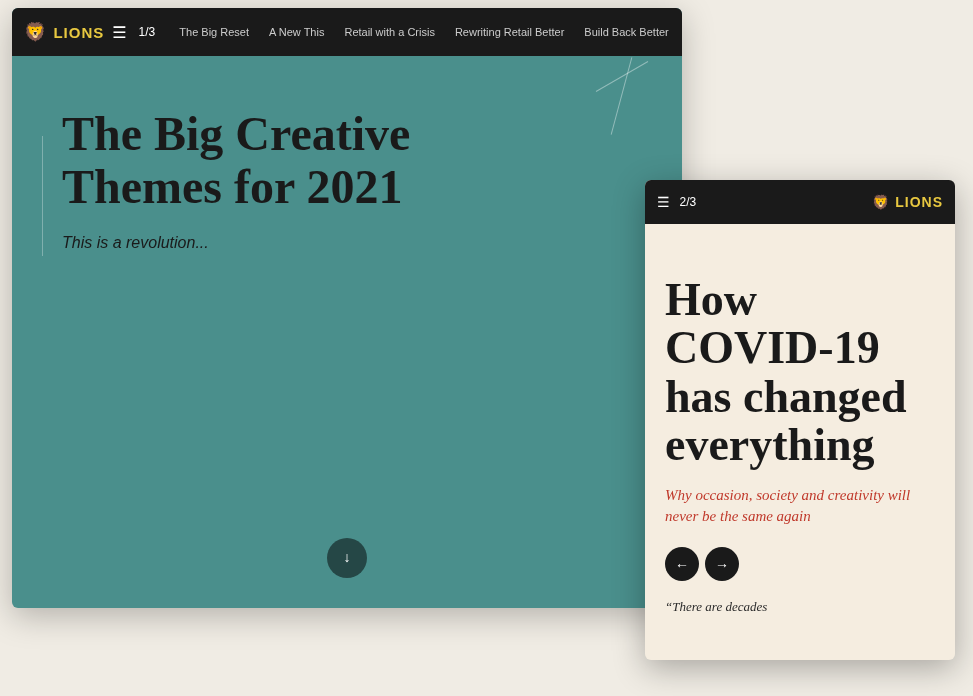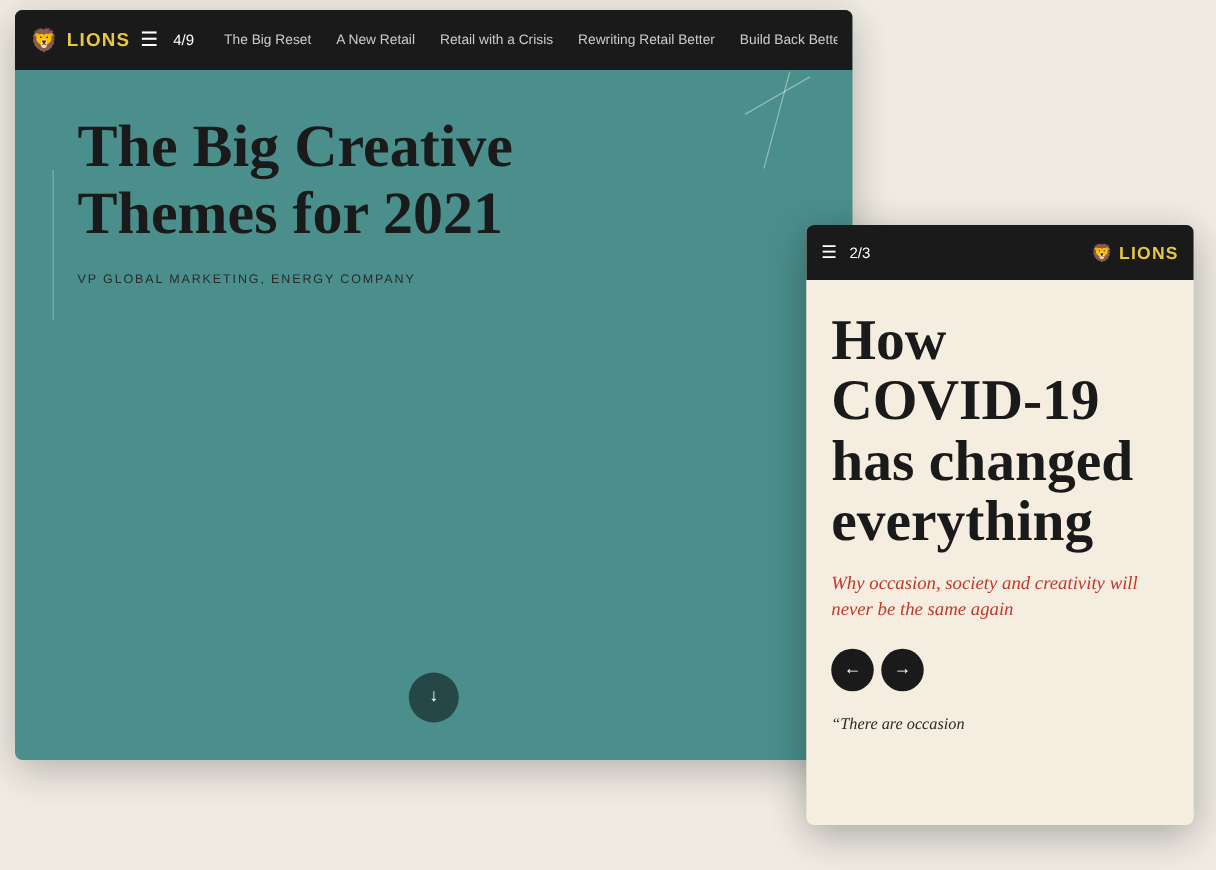--- a/index.html
+++ b/index.html
@@ -76,21 +76,21 @@
       font-size: 11px;
       font-family: Arial, sans-serif;
       padding: 0 10px;
       white-space: nowrap;
       cursor: pointer;
       flex-shrink: 0;
     }
 
     
     .desktop-content {
-      padding: 36px 50px 30px 50px;
+      padding: 52px 50px 30px 50px;
       position: relative;
       height: calc(100% - 48px);
     }
 
     .decorative-line-top {
       position: absolute;
       top: 0;
       right: 60px;
       width: 1px;
       height: 80px;
@@ -214,20 +214,21 @@
       font-size: 14px;
       font-family: Arial, sans-serif;
       letter-spacing: 1px;
       margin-left: auto;
     }
 
     .mobile-content {
       padding: 24px 20px 20px 20px;
       height: calc(100% - 44px);
       position: relative;
+      margin-top: 28px;
     }
 
     .mobile-main-title {
       font-size: 46px;
       font-weight: 700;
       color: #1a1a1a;
       line-height: 1.05;
       margin-bottom: 16px;
       font-family: 'Georgia', serif;
     }
@@ -272,40 +273,40 @@
 <body>
 
 <div class="desktop-card">
 
   <nav class="desktop-nav">
     <span class="nav-logo">
       <span class="nav-logo-icon">🦁</span>
       <span>LIONS</span>
     </span>
     <span class="nav-hamburger">☰</span>
-    <span class="nav-counter">4/9</span>
+    <span class="nav-counter">1/3</span>
     <div class="nav-links">
       <span class="nav-link">The Big Reset</span>
-      <span class="nav-link">A New Retail</span>
+      <span class="nav-link">A New This</span>
       <span class="nav-link">Retail with a Crisis</span>
       <span class="nav-link">Rewriting Retail Better</span>
       <span class="nav-link">Build Back Better</span>
 
     </div>
   </nav>
 
   <div class="desktop-content">
     <div class="decorative-line-top"></div>
     <div class="decorative-line-right"></div>
     <div class="decorative-line-left"></div>
 
     <h1 class="main-title">The Big Creative Themes for 2021</h1>
+    <p class="subtitle">This is a revolution...</p>
 
     <div class="quote-block">
-      <p class="quote-attribution">VP GLOBAL MARKETING, ENERGY COMPANY</p>
     </div>
 
     <div class="scroll-btn">
       <span>↓</span>
     </div>
   </div>
 </div>
 
 <div class="mobile-card">
 
@@ -324,15 +325,15 @@
 
     <div class="mobile-nav-buttons">
       <div class="mobile-nav-btn">
         <span>←</span>
       </div>
       <div class="mobile-nav-btn">
         <span>→</span>
       </div>
     </div>
 
-    <p class="mobile-quote-preview">“There are occasion</p>
+    <p class="mobile-quote-preview">“There are decades</p>
   </div>
 </div>
 
 </body></html>

